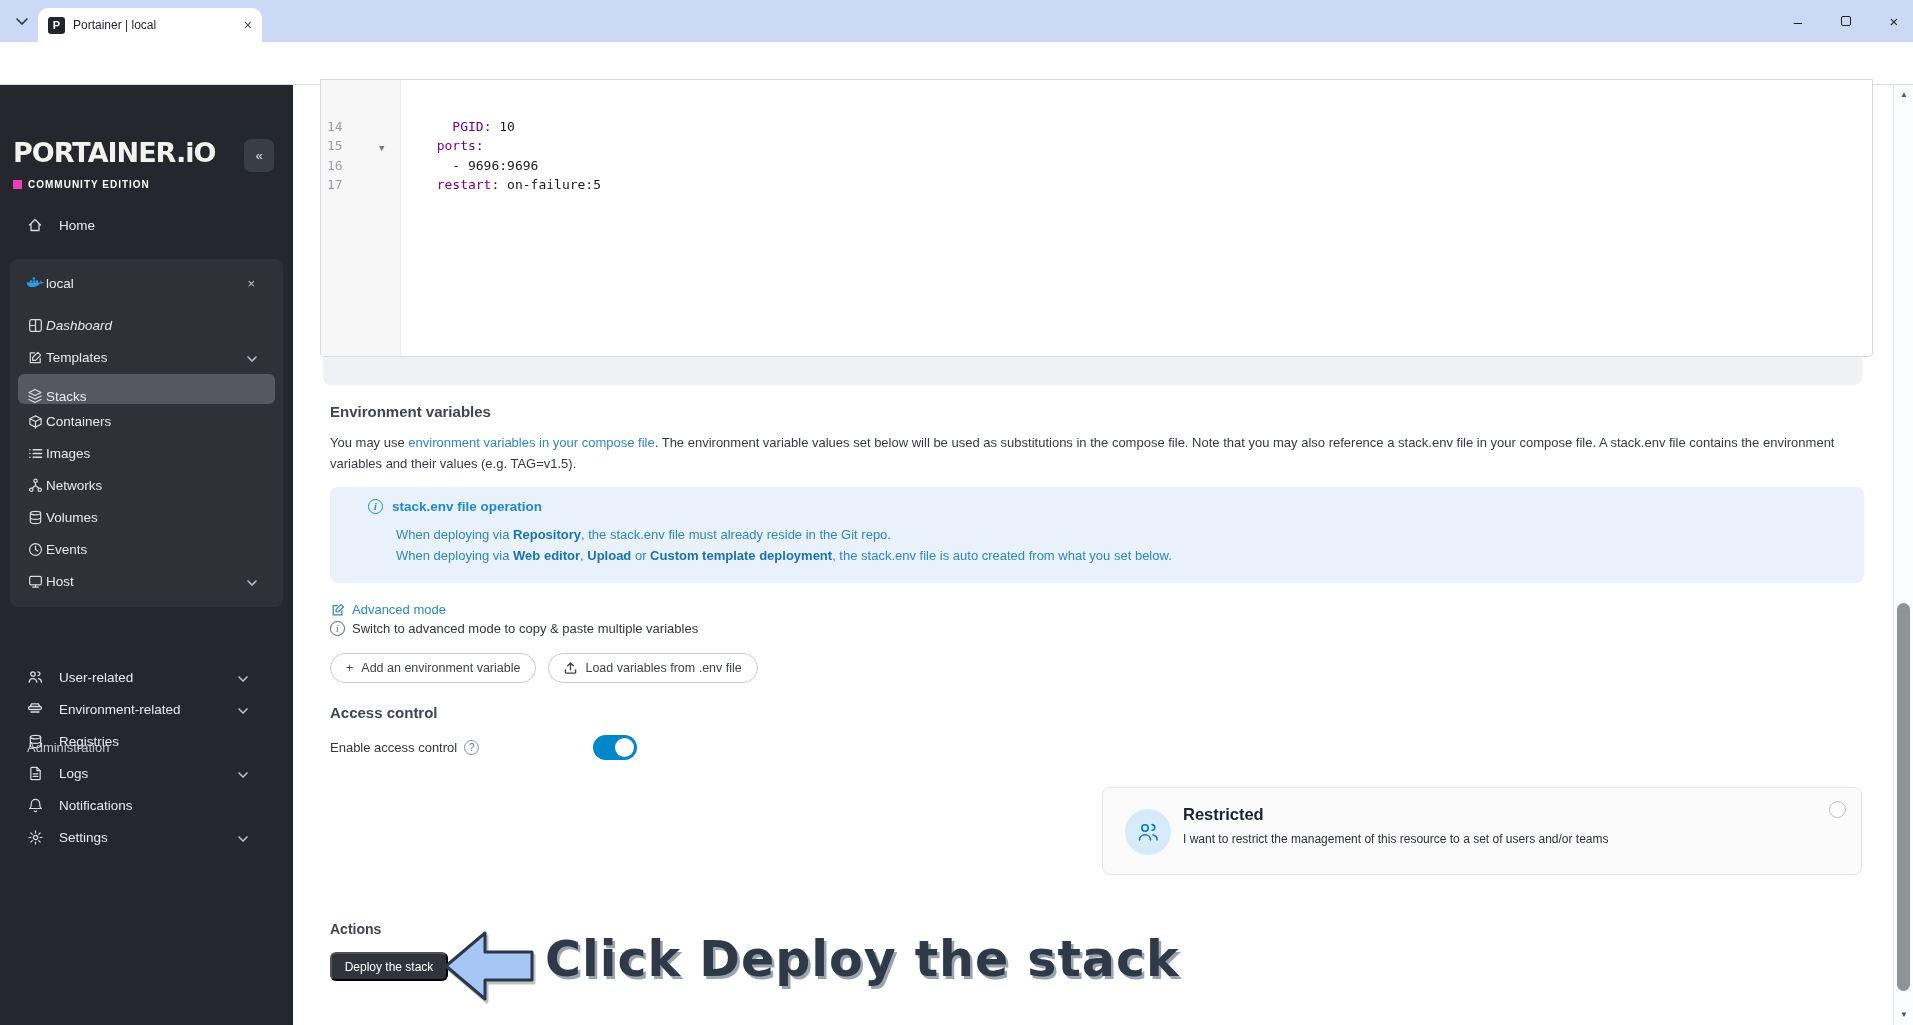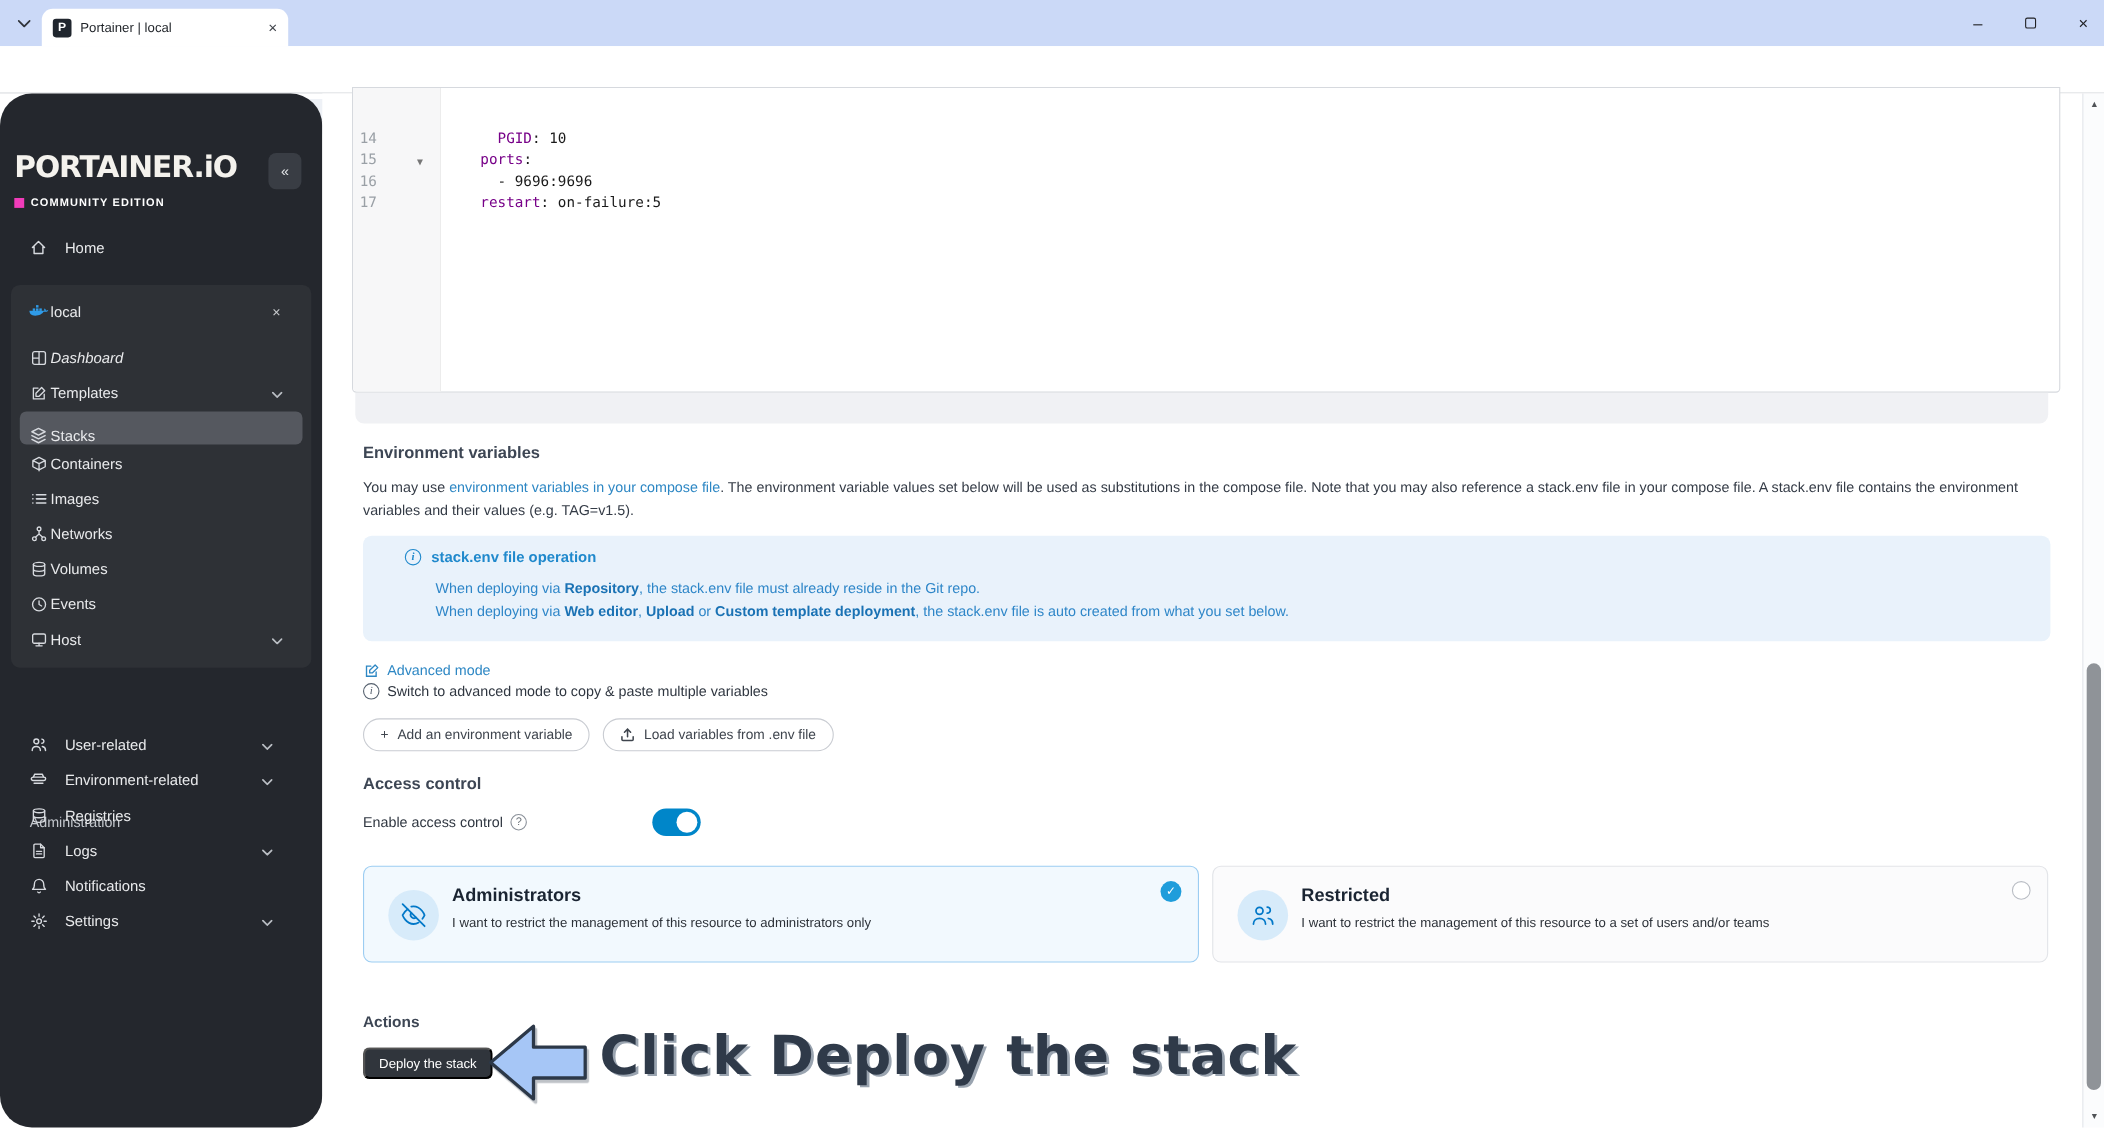--- a/index.html
+++ b/index.html
@@ -20,21 +20,21 @@
   .nav-ic { position:absolute; top:50px; font-size:17px; color:#474c52; width:26px; text-align:center; }
   .urlbar { position:absolute; left:113px; top:48px; width:1624px; height:32px; background:#eef1f6; border-radius:16px; display:flex; align-items:center; }
   .sec-chip { margin-left:4px; height:26px; background:#fff; border-radius:13px; display:flex; align-items:center; gap:6px; padding:0 12px; color:#474c52; font-size:12px; }
   .warn-tri { color:#5f6368; font-size:13px; }
   .url-text { margin-left:12px; font-size:13.5px; color:#23262b; }
   .url-star { position:absolute; right:14px; font-size:16px; color:#5f6368; }
   .avatar { position:absolute; left:1846px; top:50px; width:29px; height:29px; border-radius:50%; border:2.5px solid #3b78d8; background:radial-gradient(circle at 45% 38%, #b98b63 25%, #6b4a33 55%, #2e3d52 100%); }
   .menu-dots { position:absolute; left:1890px; top:52px; font-size:16px; color:#44484e; }
 
   
-  .sidebar { position:absolute; left:0; top:85px; width:293px; height:940px; background:#24272d; color:#eceef0;border-radius:29px; }
+  .sidebar { position:absolute; left:0; top:85px; width:293px; height:940px; background:#24272d; color:#eceef0; }
   .logo { position:absolute; left:13px; top:52px; font-size:27px; font-weight:800; letter-spacing:-1px; color:#f4f2ed; font-family:"DejaVu Sans",sans-serif; }
   .collapse-btn { position:absolute; left:244px; top:54px; width:30px; height:33px; background:#393d44; border-radius:7px; color:#e2e4e7; display:flex; align-items:center; justify-content:center; font-size:13px; }
   .edition { position:absolute; left:13px; top:94px; display:flex; align-items:center; gap:6px; font-size:10px; font-weight:bold; letter-spacing:1px; color:#fff; }
   .pink-sq { width:9px; height:9px; background:#f13cba; }
   .srow { position:absolute; display:flex; align-items:center; gap:15px; font-size:13.5px; color:#e9eaec; height:28px; }
   .sicon { width:18px; display:flex; justify-content:center; align-items:center; }
   .sicon svg { stroke:#d7dadf; fill:none; stroke-width:1.3; stroke-linecap:round; stroke-linejoin:round; }
   .group-box { position:absolute; left:10px; top:174px; width:273px; height:348px; background:#2e3136; border-radius:8px; }
   .grow { position:absolute; left:16px; display:flex; align-items:center; gap:2px; font-size:13.5px; color:#e9eaec; height:28px; width:241px; }
   .grow.selected { background:#55585f; border-radius:6px; left:8px; padding-left:8px; width:257px; height:30px; }
@@ -397,31 +397,20 @@
 
   <div class="h-sec" style="top:619px;">Access control</div>
   <div class="enable-row">
     <span>Enable access control</span>
     <span class="qmark">?</span>
   </div>
   <div class="toggle">
       <div class="knob"></div>
     </div>
 
-  <div class="card sel">
-    <div class="card-icon">
-      <svg width="24" height="24" viewBox="0 0 24 24">
-          <path d="M9.9 4.2A10 10 0 0 1 12 4c7 0 10 8 10 8a16.3 16.3 0 0 1-2 3.2M6.6 6.6C3.6 8.6 2 12 2 12s3 8 10 8c1.8 0 3.3-.5 4.6-1.3M9.9 9.9a3 3 0 0 0 4.2 4.2"></path>
-          <path d="M2 2l20 20"></path>
-        </svg>
-    </div>
-    <div class="card-title">Administrators</div>
-    <div class="card-desc">I want to restrict the management of this resource to administrators only</div>
-    <div class="card-check">✓</div>
-  </div>
 
   <div class="card unsel">
     <div class="card-icon">
       <svg width="24" height="24" viewBox="0 0 24 24">
           <circle cx="9" cy="8" r="3.2"></circle>
           <path d="M3.5 20c0-3 2.4-5.2 5.5-5.2s5.5 2.2 5.5 5.2M16 4.6a2.8 2.8 0 1 1 0 5.6M17 15c2.5.4 4 2.4 4 5"></path>
         </svg>
     </div>
     <div class="card-title">Restricted</div>
     <div class="card-desc">I want to restrict the management of this resource to a set of users and/or teams</div>

